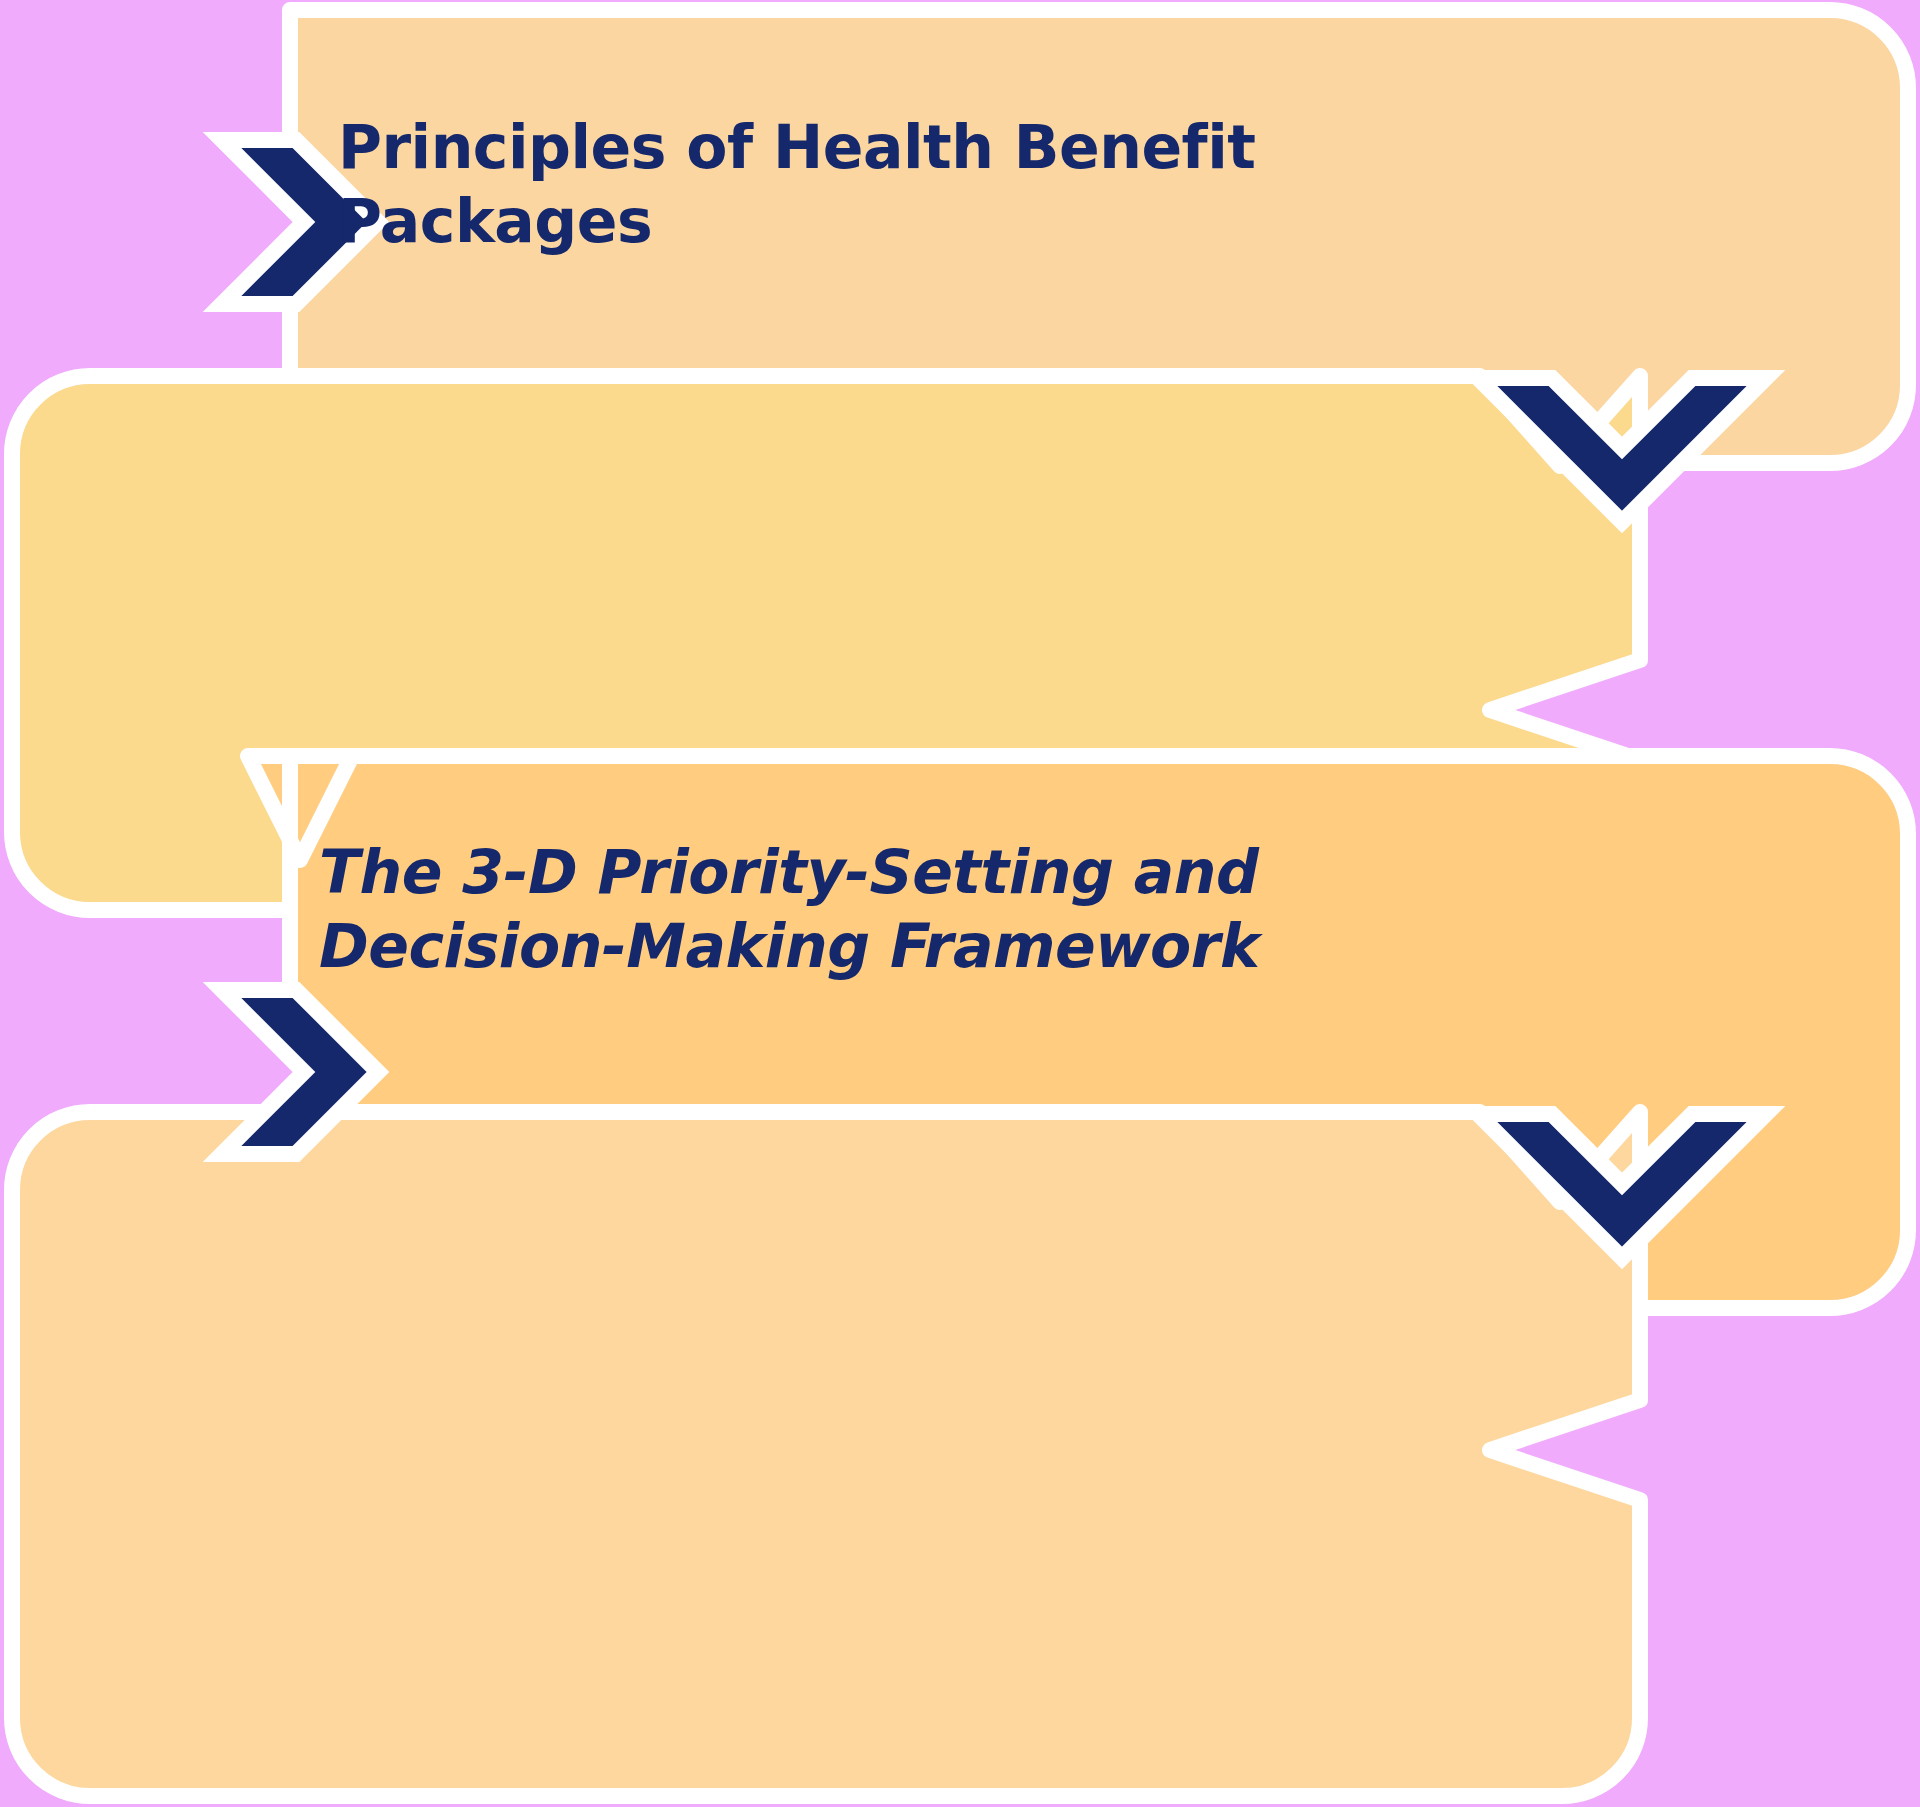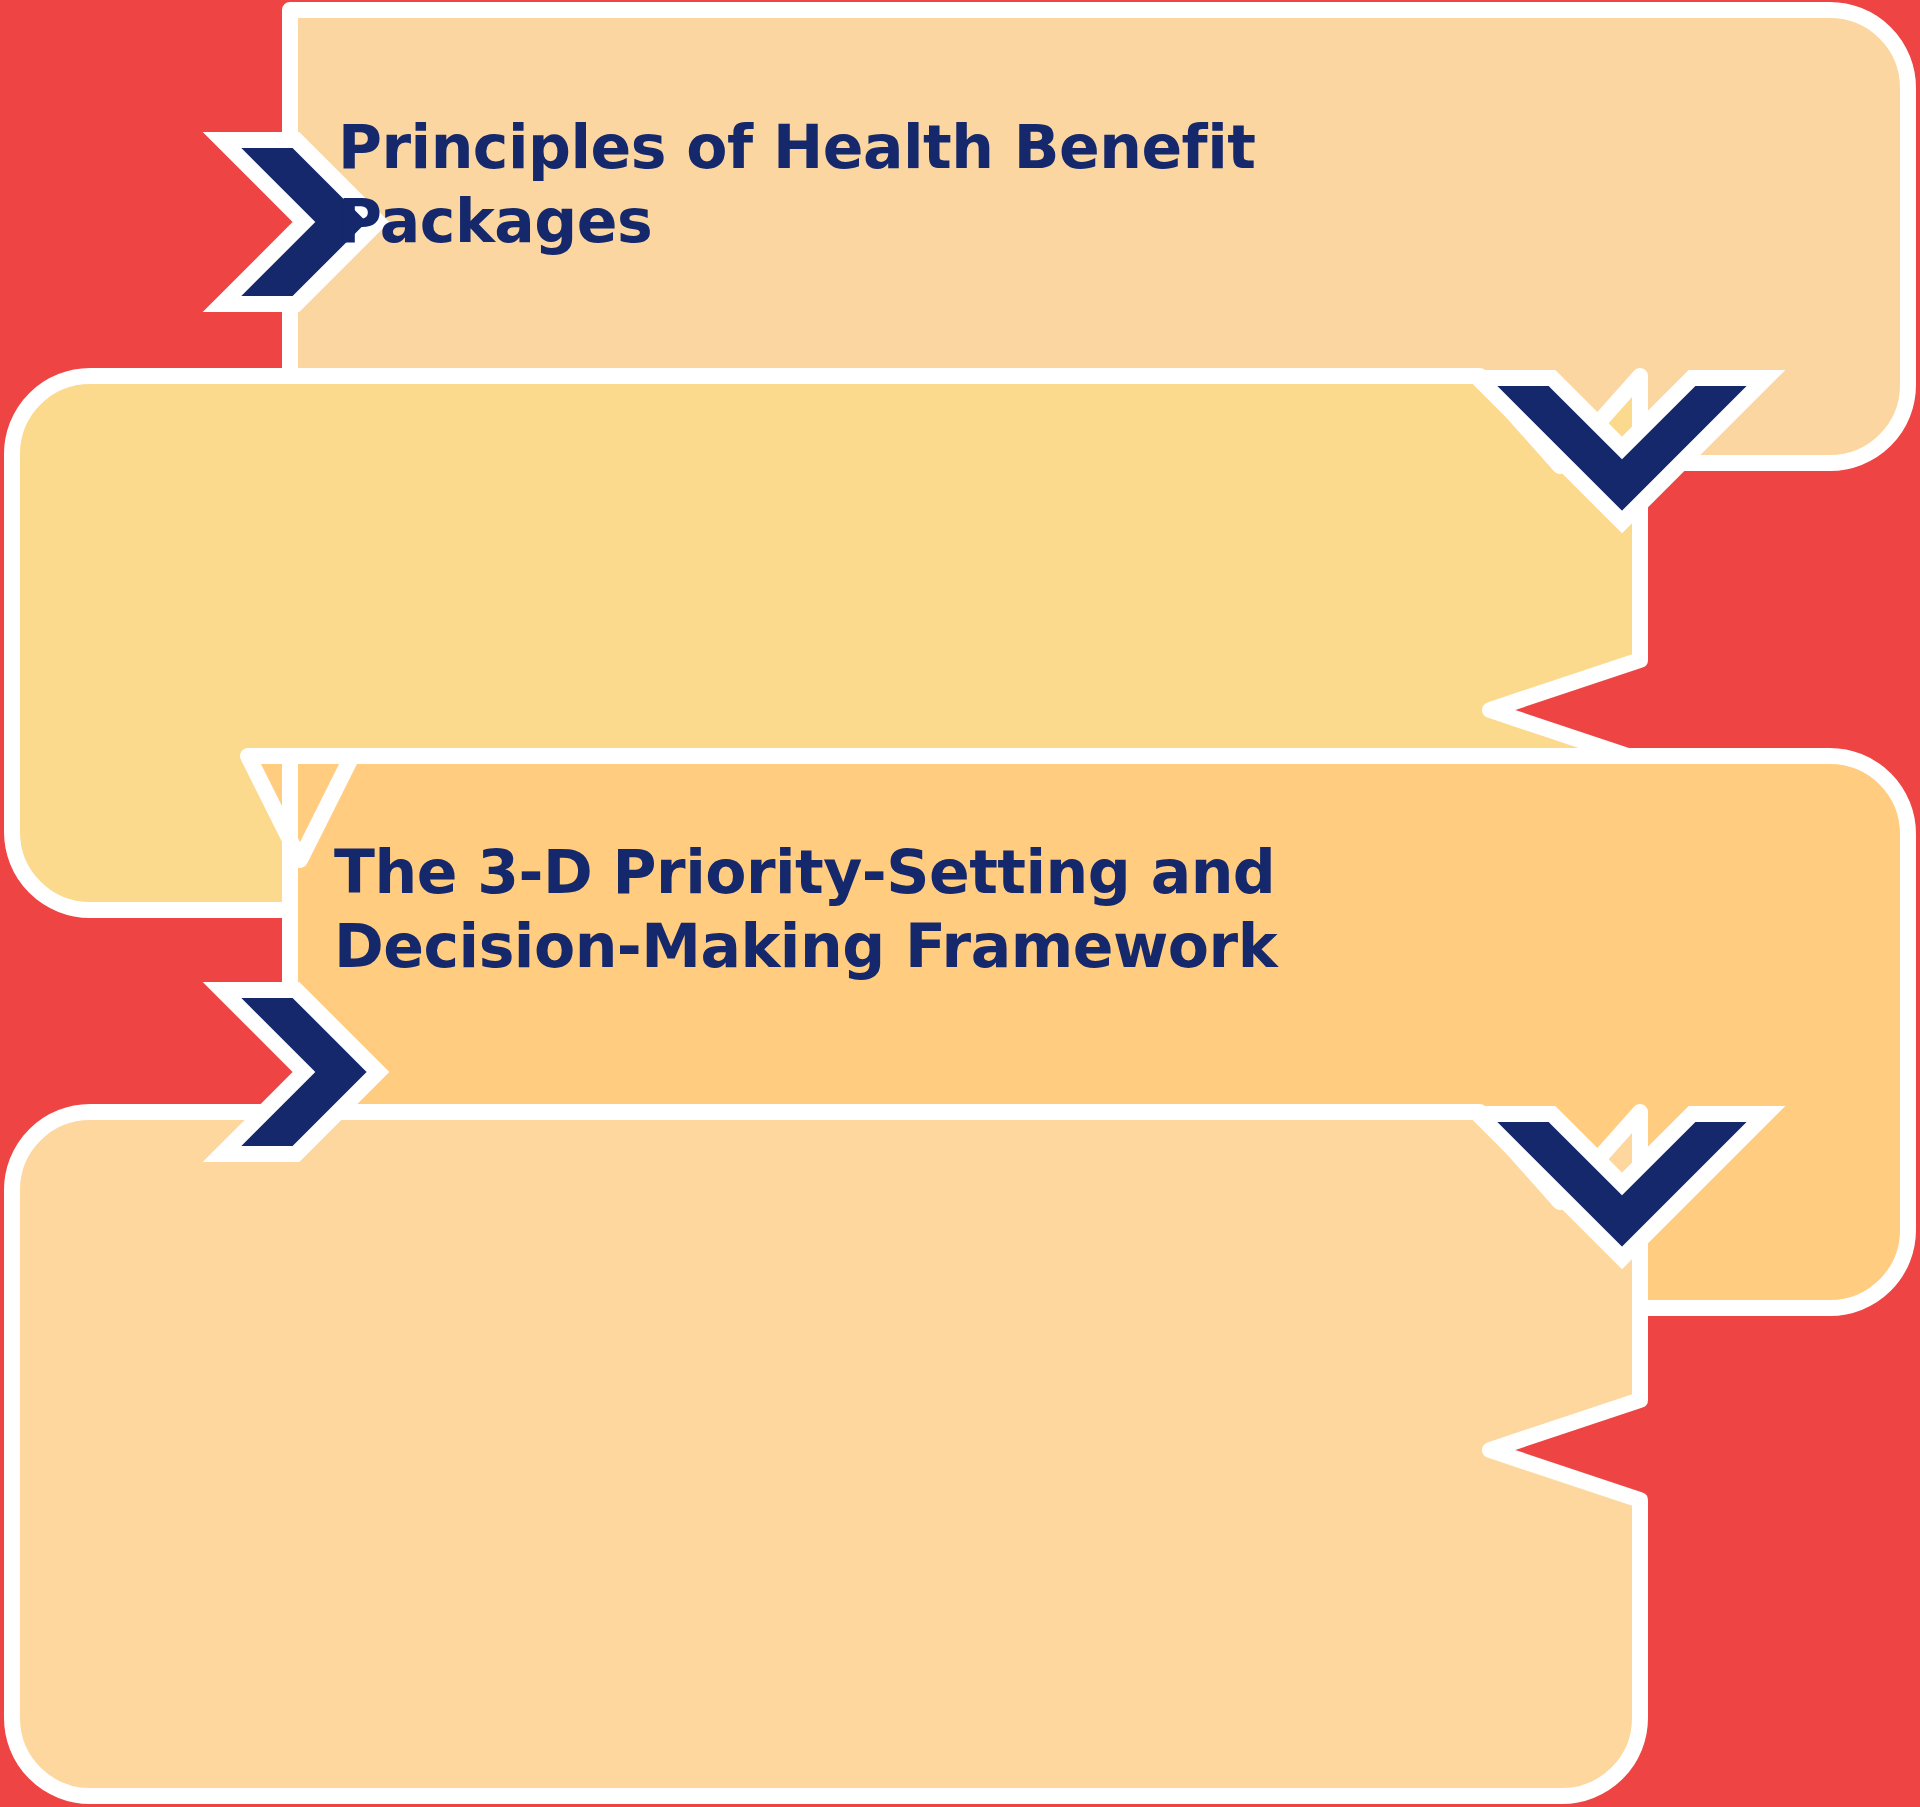--- a/index.html
+++ b/index.html
@@ -33,27 +33,27 @@
     font-family: "DejaVu Sans", sans-serif;
     font-size: 60px;
     font-weight: 600;
     line-height: 1.24;
     letter-spacing: -0.5px;
     white-space: pre-line;
     pointer-events: none;
   }
   #label-0 { left: 338px; top: 110px;  width: 1100px; }
   #label-1 { left: 338px; top: 465px;  width: 1100px; }
-  #label-2 { left: 334px; top: 835px;  width: 1200px; }
+  #label-2 { left: 319px; top: 835px;  width: 1200px; font-style: italic; }
   #label-3 { left: 338px; top: 1195px; width: 1200px; }
 </style>
 </head>
 <body>
 
-<div id="stage" style="background: #ef4444;">
+<div id="stage" style="background: #f0abfc;">
 
   <svg id="diagram-svg" viewBox="0 0 1920 1807">
 
     <g>
       <path fill="#FBD6A1" stroke="#FFFFFF" stroke-width="16" stroke-linejoin="round" d="M 290,10
                L 1830,10
                A 78,78 0 0 1 1908,88
                L 1908,385
                A 78,78 0 0 1 1830,463
                L 290,463

